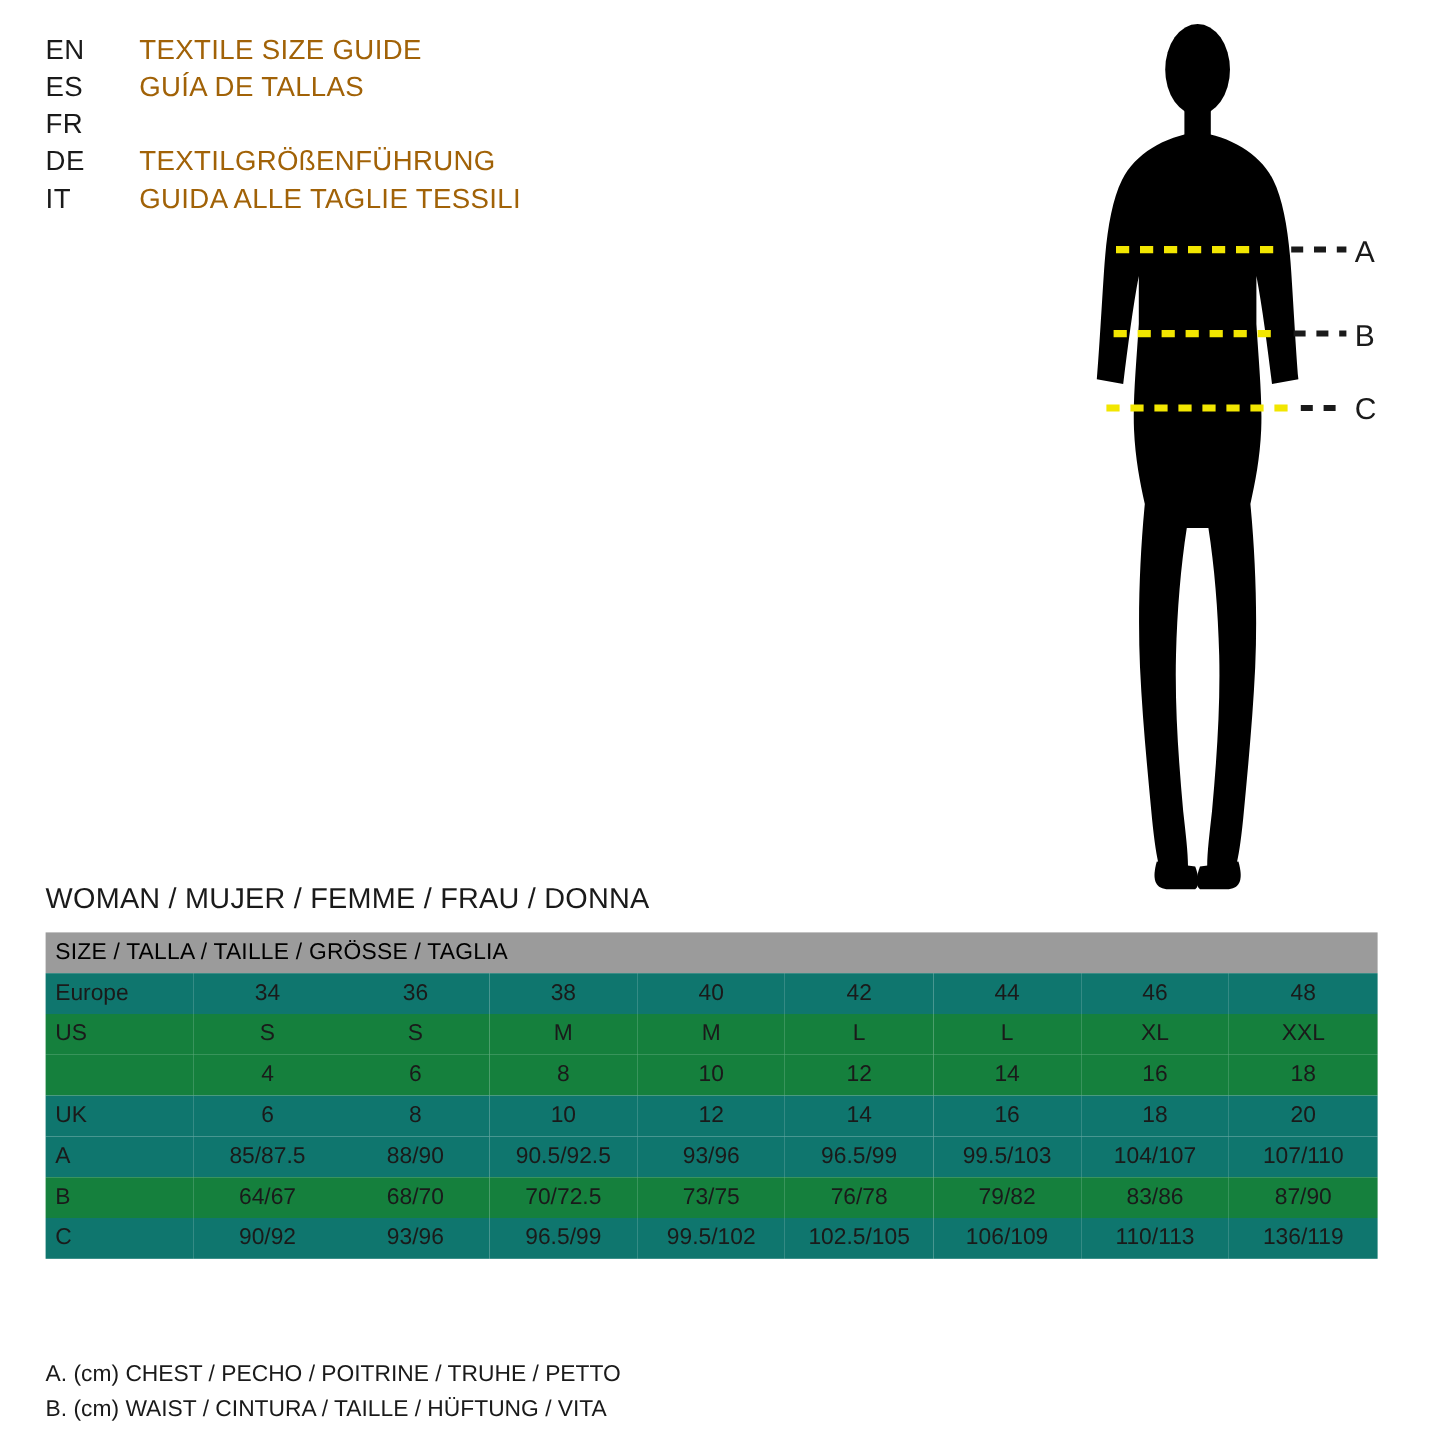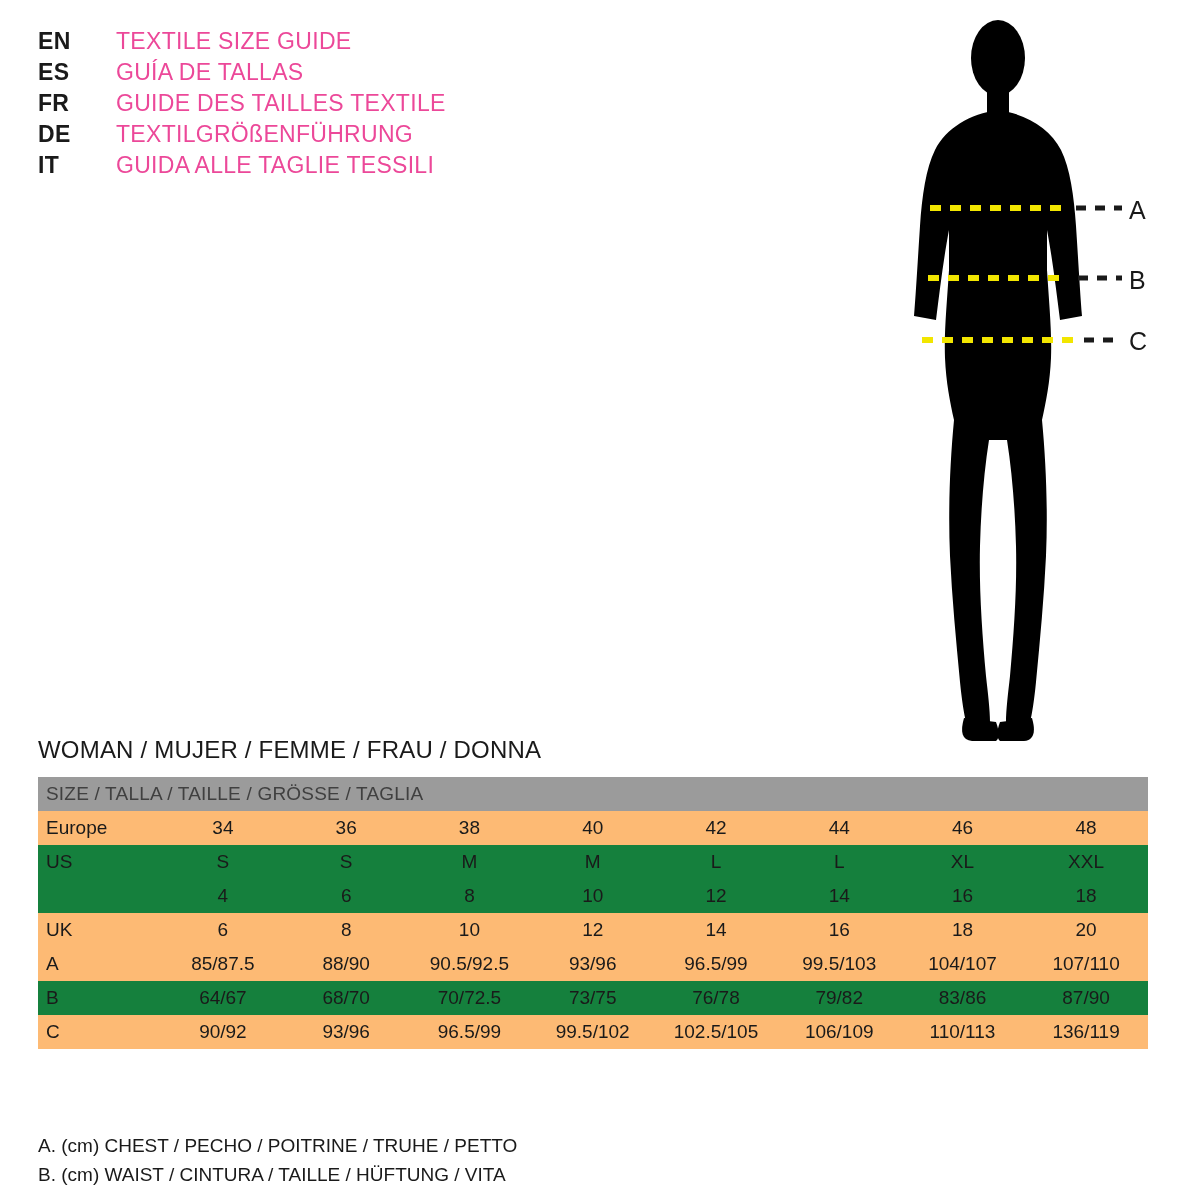--- a/index.html
+++ b/index.html
@@ -27,26 +27,25 @@
     display: flex;
     align-items: baseline;
     margin-bottom: 4px;
   }
   .title-lang {
     width: 78px;
     font-size: 23px;
     letter-spacing: 0.3px;
     color: #1a1a1a;
     flex: 0 0 78px;
-    font-weight: bold;
   }
   .title-text {
     font-size: 23px;
     letter-spacing: 0.3px;
-    color: #ec4899;
+    color: #a16207;
     white-space: nowrap;
   }
 
   
   .figure-wrap {
     position: absolute;
     left: 850px;
     top: 10px;
     width: 340px;
     height: 740px;
@@ -91,25 +90,25 @@
   table.size-table td.rowlabel, table.size-table th.rowlabel {
     text-align: left;
     padding-left: 8px;
     width: 178px;
   }
   tr.header-row {
     background: #9b9b9b;
   }
   tr.header-row th {
     font-size: 19px;
-    color: #404040;
+    color: #000000;
     letter-spacing: 0.2px;
   }
   tr.shade {
-    background: #fdba74;
+    background: #0f766e;
   }
   tr.plain {
     background: #15803d;
   }
 
   
   .legend {
     position: absolute;
     left: 38px;
     top: 1090px;
@@ -130,21 +129,20 @@
   <div class="title-row">
     <span class="title-lang">EN</span>
     <span class="title-text">TEXTILE SIZE GUIDE</span>
   </div>
   <div class="title-row">
     <span class="title-lang">ES</span>
     <span class="title-text">GUÍA DE TALLAS</span>
   </div>
   <div class="title-row">
     <span class="title-lang">FR</span>
-    <span class="title-text">GUIDE DES TAILLES TEXTILE</span>
   </div>
   <div class="title-row">
     <span class="title-lang">DE</span>
     <span class="title-text">TEXTILGRÖßENFÜHRUNG</span>
   </div>
   <div class="title-row">
     <span class="title-lang">IT</span>
     <span class="title-text">GUIDA ALLE TAGLIE TESSILI</span>
   </div>
 </div>

